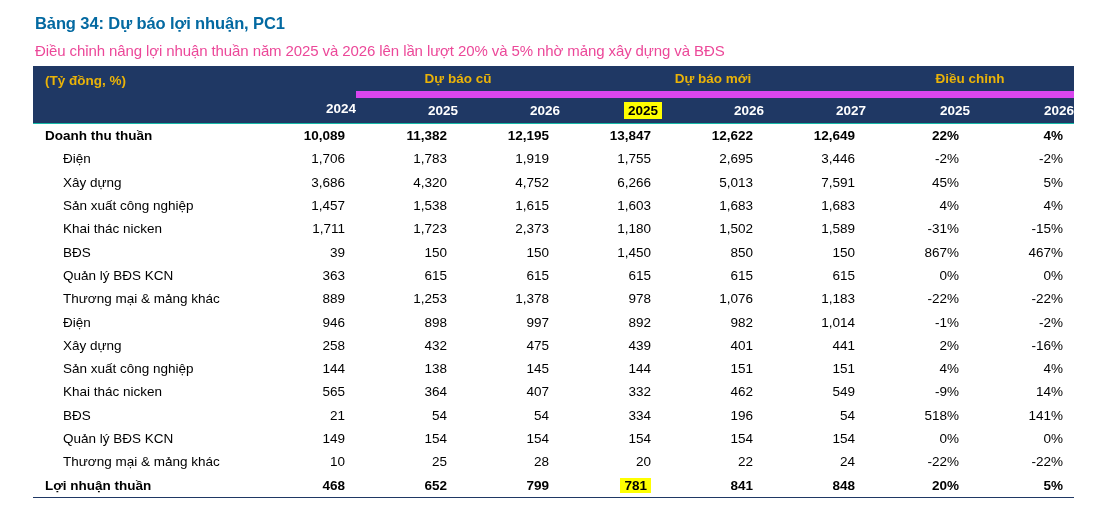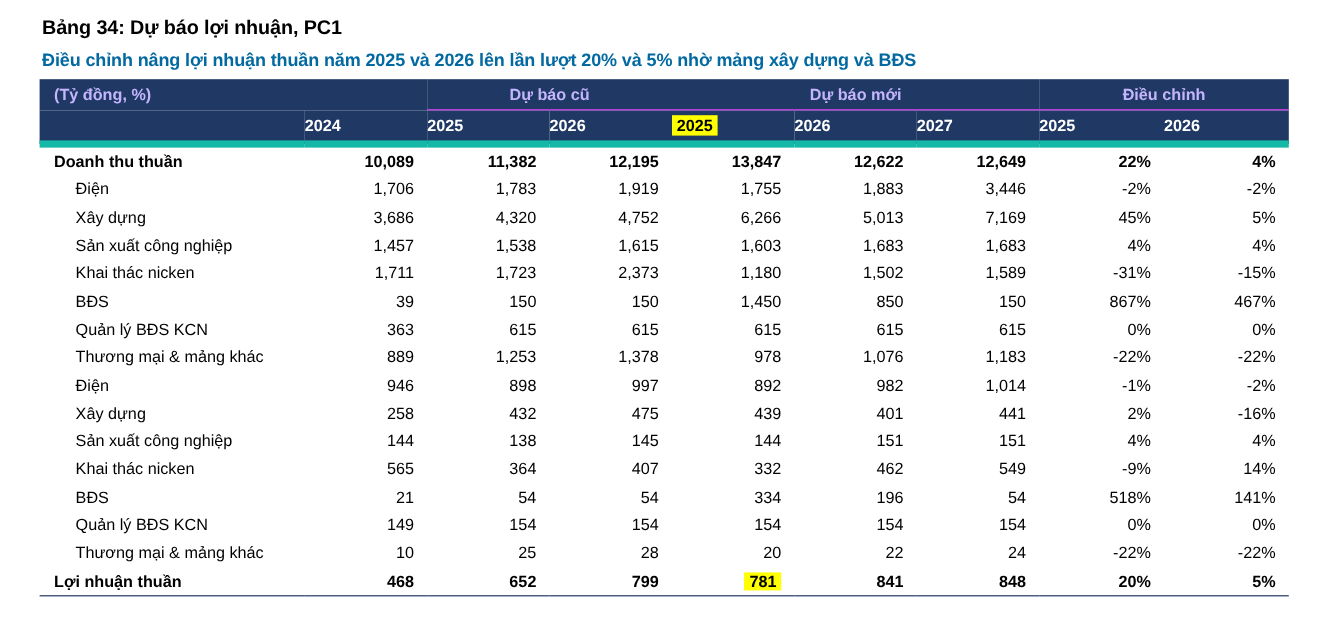--- a/index.html
+++ b/index.html
@@ -17,66 +17,67 @@
   .page {
     position: relative;
     width: 1107px;
     height: 530px;
     box-sizing: border-box;
     padding: 10px 30px 0 33px;
   }
   .title {
     font-size: 16.5px;
     font-weight: bold;
-    color: #000000;
+    color: #0369a1;
     letter-spacing: -0.1px;
     margin: 4px 0 9px 2px;
   }
   .subtitle {
     font-size: 15px;
-    font-weight: bold;
-    color: #0369a1;
+    font-weight: normal;
+    color: #ec4899;
     letter-spacing: -0.1px;
     margin: 0 0 7px 2px;
   }
   table.fin {
     border-collapse: collapse;
     width: 1041px;
     table-layout: fixed;
     font-size: 13.5px;
   }
   table.fin td, table.fin th {
     padding: 0;
     margin: 0;
   }
   
   .hdr-band td {
     background: #1f3864;
-    color: #c4b5fd;
+    color: #eab308;
     font-weight: bold;
     font-size: 13.5px;
     height: 25px;
     vertical-align: middle;
     text-align: center;
   }
   .hdr-band td.label-cell {
     text-align: left;
     padding-left: 12px;
   }
   .grp-underline {
-    border-bottom: 1px solid #d946ef;
+    border-bottom: 7px solid #d946ef;
   }
   
   .yr-row td {
     background: #1f3864;
     color: #ffffff;
     font-weight: bold;
     font-size: 13.5px;
     height: 25px;
     vertical-align: middle;
+    text-align: right;
     padding-right: 11px;
   }
   .yr-row td.blank {
     text-align: left;
   }
   .yr-row td .hl {
     display: inline-block;
     background: #ffff00;
     color: #000000;
     padding: 1px 4px 1px 4px;
@@ -100,21 +101,21 @@
     padding-left: 30px;
   }
   tr.bold td {
     font-weight: bold;
   }
   tr.italic td {
     font-style: italic;
     font-weight: bold;
   }
   tr.topline td {
-    border-top: 6px solid #14b8a6;
+    border-top: 1px solid #14b8a6;
   }
   tr.botline td {
     border-bottom: 1px solid #1f3864;
   }
   td.hl-cell .hl {
     display: inline-block;
     background: #ffff00;
     padding: 0 4px;
   }
 </style>
@@ -166,33 +167,33 @@
           <td>12,649</td>
           <td>22%</td>
           <td>4%</td>
         </tr>
         <tr class="data">
           <td class="name indent">Điện</td>
           <td>1,706</td>
           <td>1,783</td>
           <td>1,919</td>
           <td>1,755</td>
-          <td>1,883</td>
+          <td>2,695</td>
           <td>3,446</td>
           <td>-2%</td>
           <td>-2%</td>
         </tr>
         <tr class="data">
           <td class="name indent">Xây dựng</td>
           <td>3,686</td>
           <td>4,320</td>
           <td>4,752</td>
           <td>6,266</td>
           <td>5,013</td>
-          <td>7,169</td>
+          <td>7,591</td>
           <td>45%</td>
           <td>5%</td>
         </tr>
         <tr class="data">
           <td class="name indent">Sản xuất công nghiệp</td>
           <td>1,457</td>
           <td>1,538</td>
           <td>1,615</td>
           <td>1,603</td>
           <td>1,683</td>

